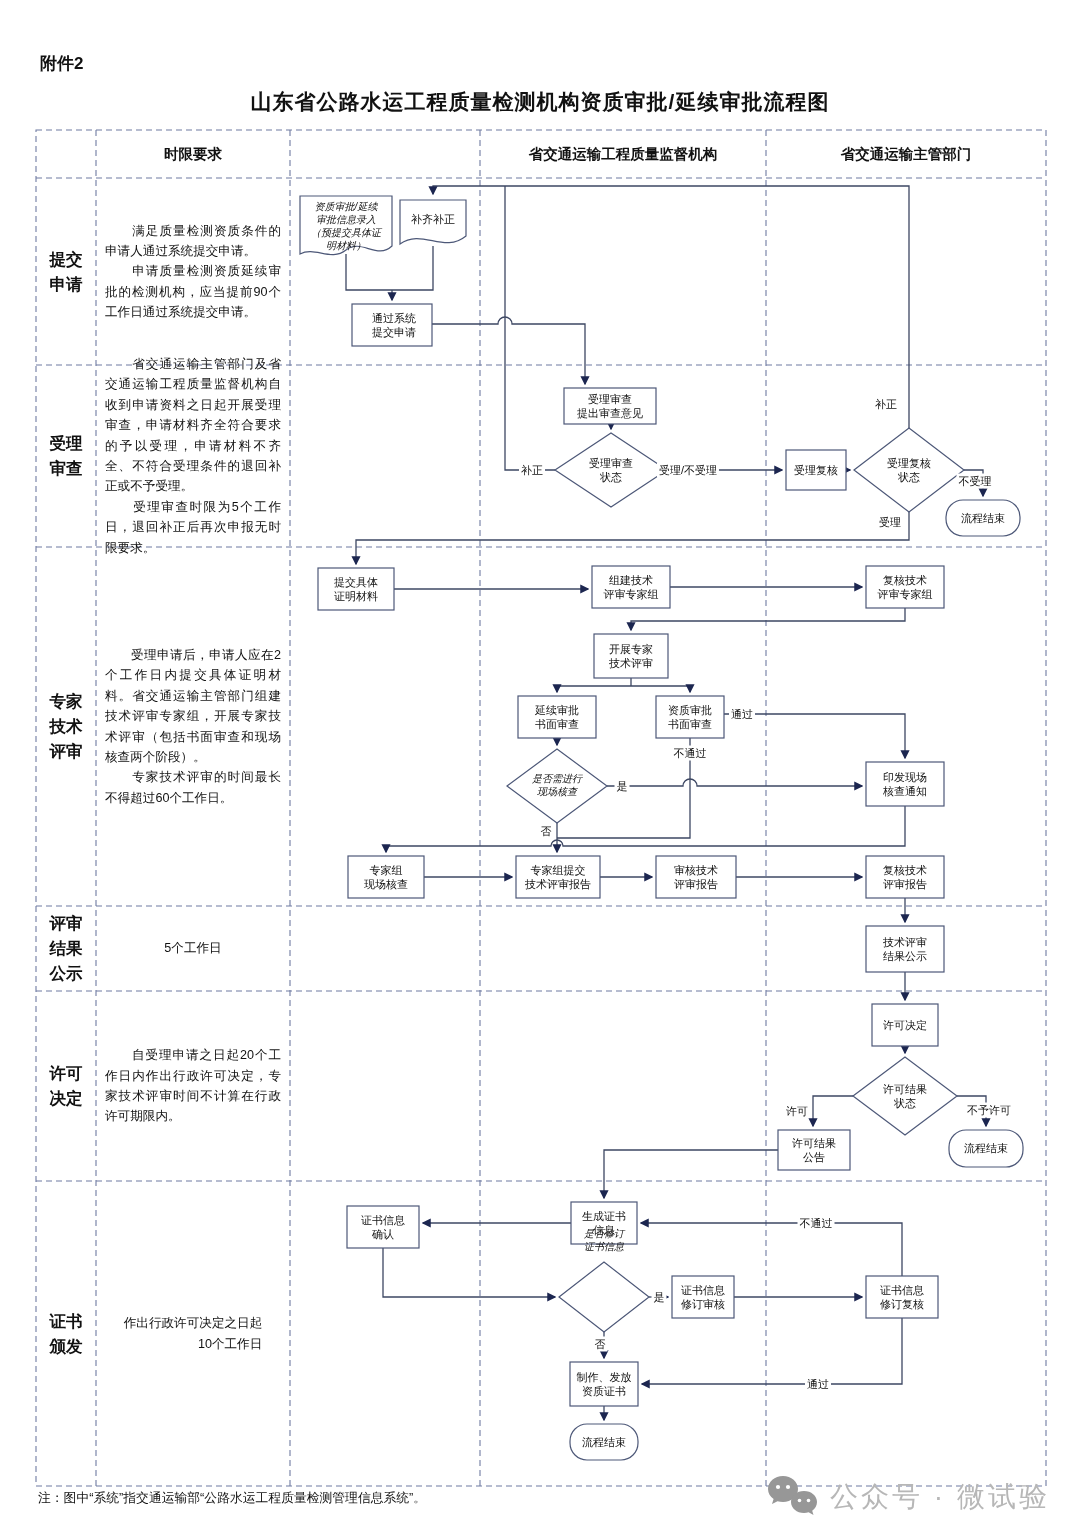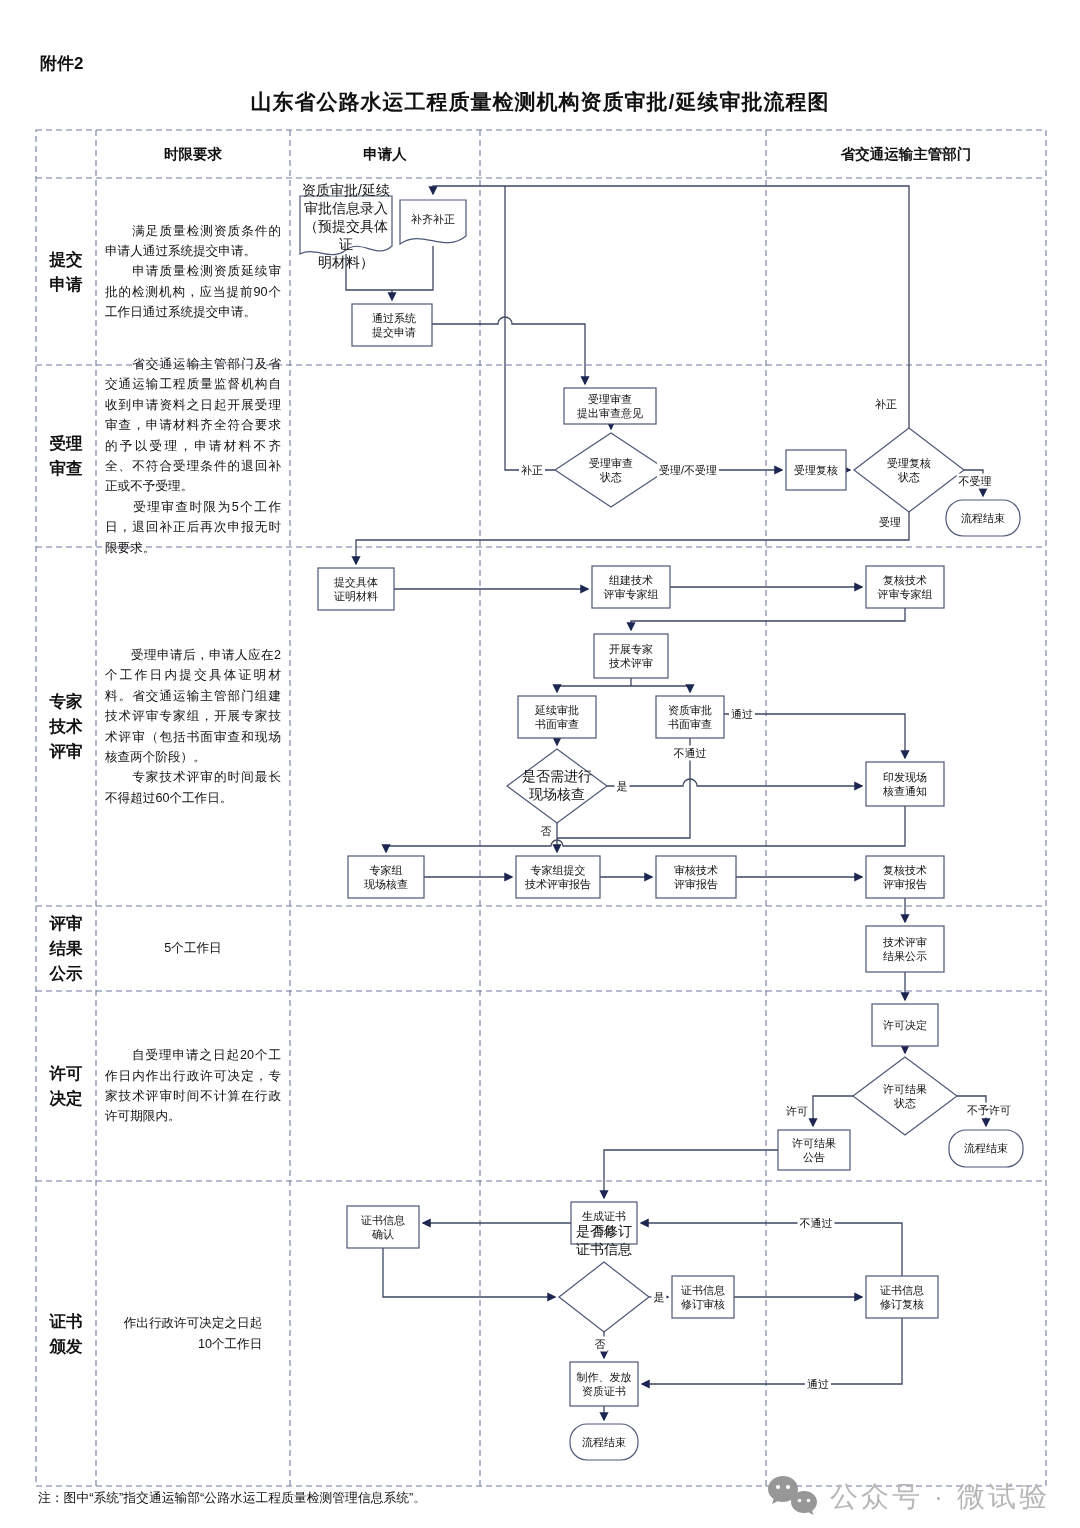--- a/index.html
+++ b/index.html
@@ -12,21 +12,21 @@
   .hdr{position:absolute;display:flex;align-items:center;justify-content:center;
        font-size:14.5px;font-weight:bold;white-space:pre-line;text-align:center;}
   .stage{position:absolute;display:flex;align-items:center;justify-content:center;
          font-size:16.5px;font-weight:bold;line-height:1.5;white-space:pre-line;text-align:center;}
   .desc{position:absolute;display:flex;align-items:center;justify-content:center;
         font-size:12.6px;line-height:1.62;white-space:pre-line;text-align:justify;
         padding:0 9px;box-sizing:border-box;}
   .desc.center{text-align:right;}
   .n{position:absolute;display:flex;align-items:center;justify-content:center;
      font-size:11px;line-height:1.3;white-space:pre-line;text-align:center;}
-  .n.sm{font-size:14px;line-height:1.28;}
+  .n.sm{font-size:10px;line-height:1.28;font-style:italic;}
   .el{position:absolute;font-size:11px;background:#fff;padding:0 2px;white-space:nowrap;
       transform:translate(-50%,-50%);}
   .el.nobg{background:transparent;}
   .note{position:absolute;left:38px;top:1490px;font-size:12.8px;}
   .wm{position:absolute;left:766px;top:1474px;display:flex;align-items:center;gap:10px;}
   .wm-text{font-size:28px;color:#b7b7b7;letter-spacing:3px;font-weight:normal;}
 </style>
 </head>
 <body>
 
@@ -128,21 +128,21 @@
       <rect x="571" y="1202" width="66" height="42"></rect>
       <polygon points="559,1297 604,1262 649,1297 604,1332"></polygon>
       <rect x="672" y="1276" width="62" height="42"></rect>
       <rect x="866" y="1276" width="72" height="42"></rect>
       <rect x="570" y="1362" width="68" height="44"></rect>
       <rect x="570" y="1424" width="68" height="36" rx="17"></rect>
     </g>
   </svg>
 
   <div class="hdr" style="left:96px;top:130px;width:194px;height:48px">时限要求</div>
-  <div class="hdr" style="left:290px;top:130px;width:190px;height:48px">申请人</div>
+  <div class="hdr" style="left:480px;top:130px;width:286px;height:48px">省交通运输工程质量监督机构</div>
   <div class="hdr" style="left:766px;top:130px;width:280px;height:48px">省交通运输主管部门</div>
 
   <div class="stage" style="left:36px;top:178px;width:60px;height:187px">提交
 申请</div>
   <div class="stage" style="left:36px;top:365px;width:60px;height:182px">受理
 审查</div>
   <div class="stage" style="left:36px;top:547px;width:60px;height:359px">专家
 技术
 评审</div>
   <div class="stage" style="left:36px;top:906px;width:60px;height:85px">评审

